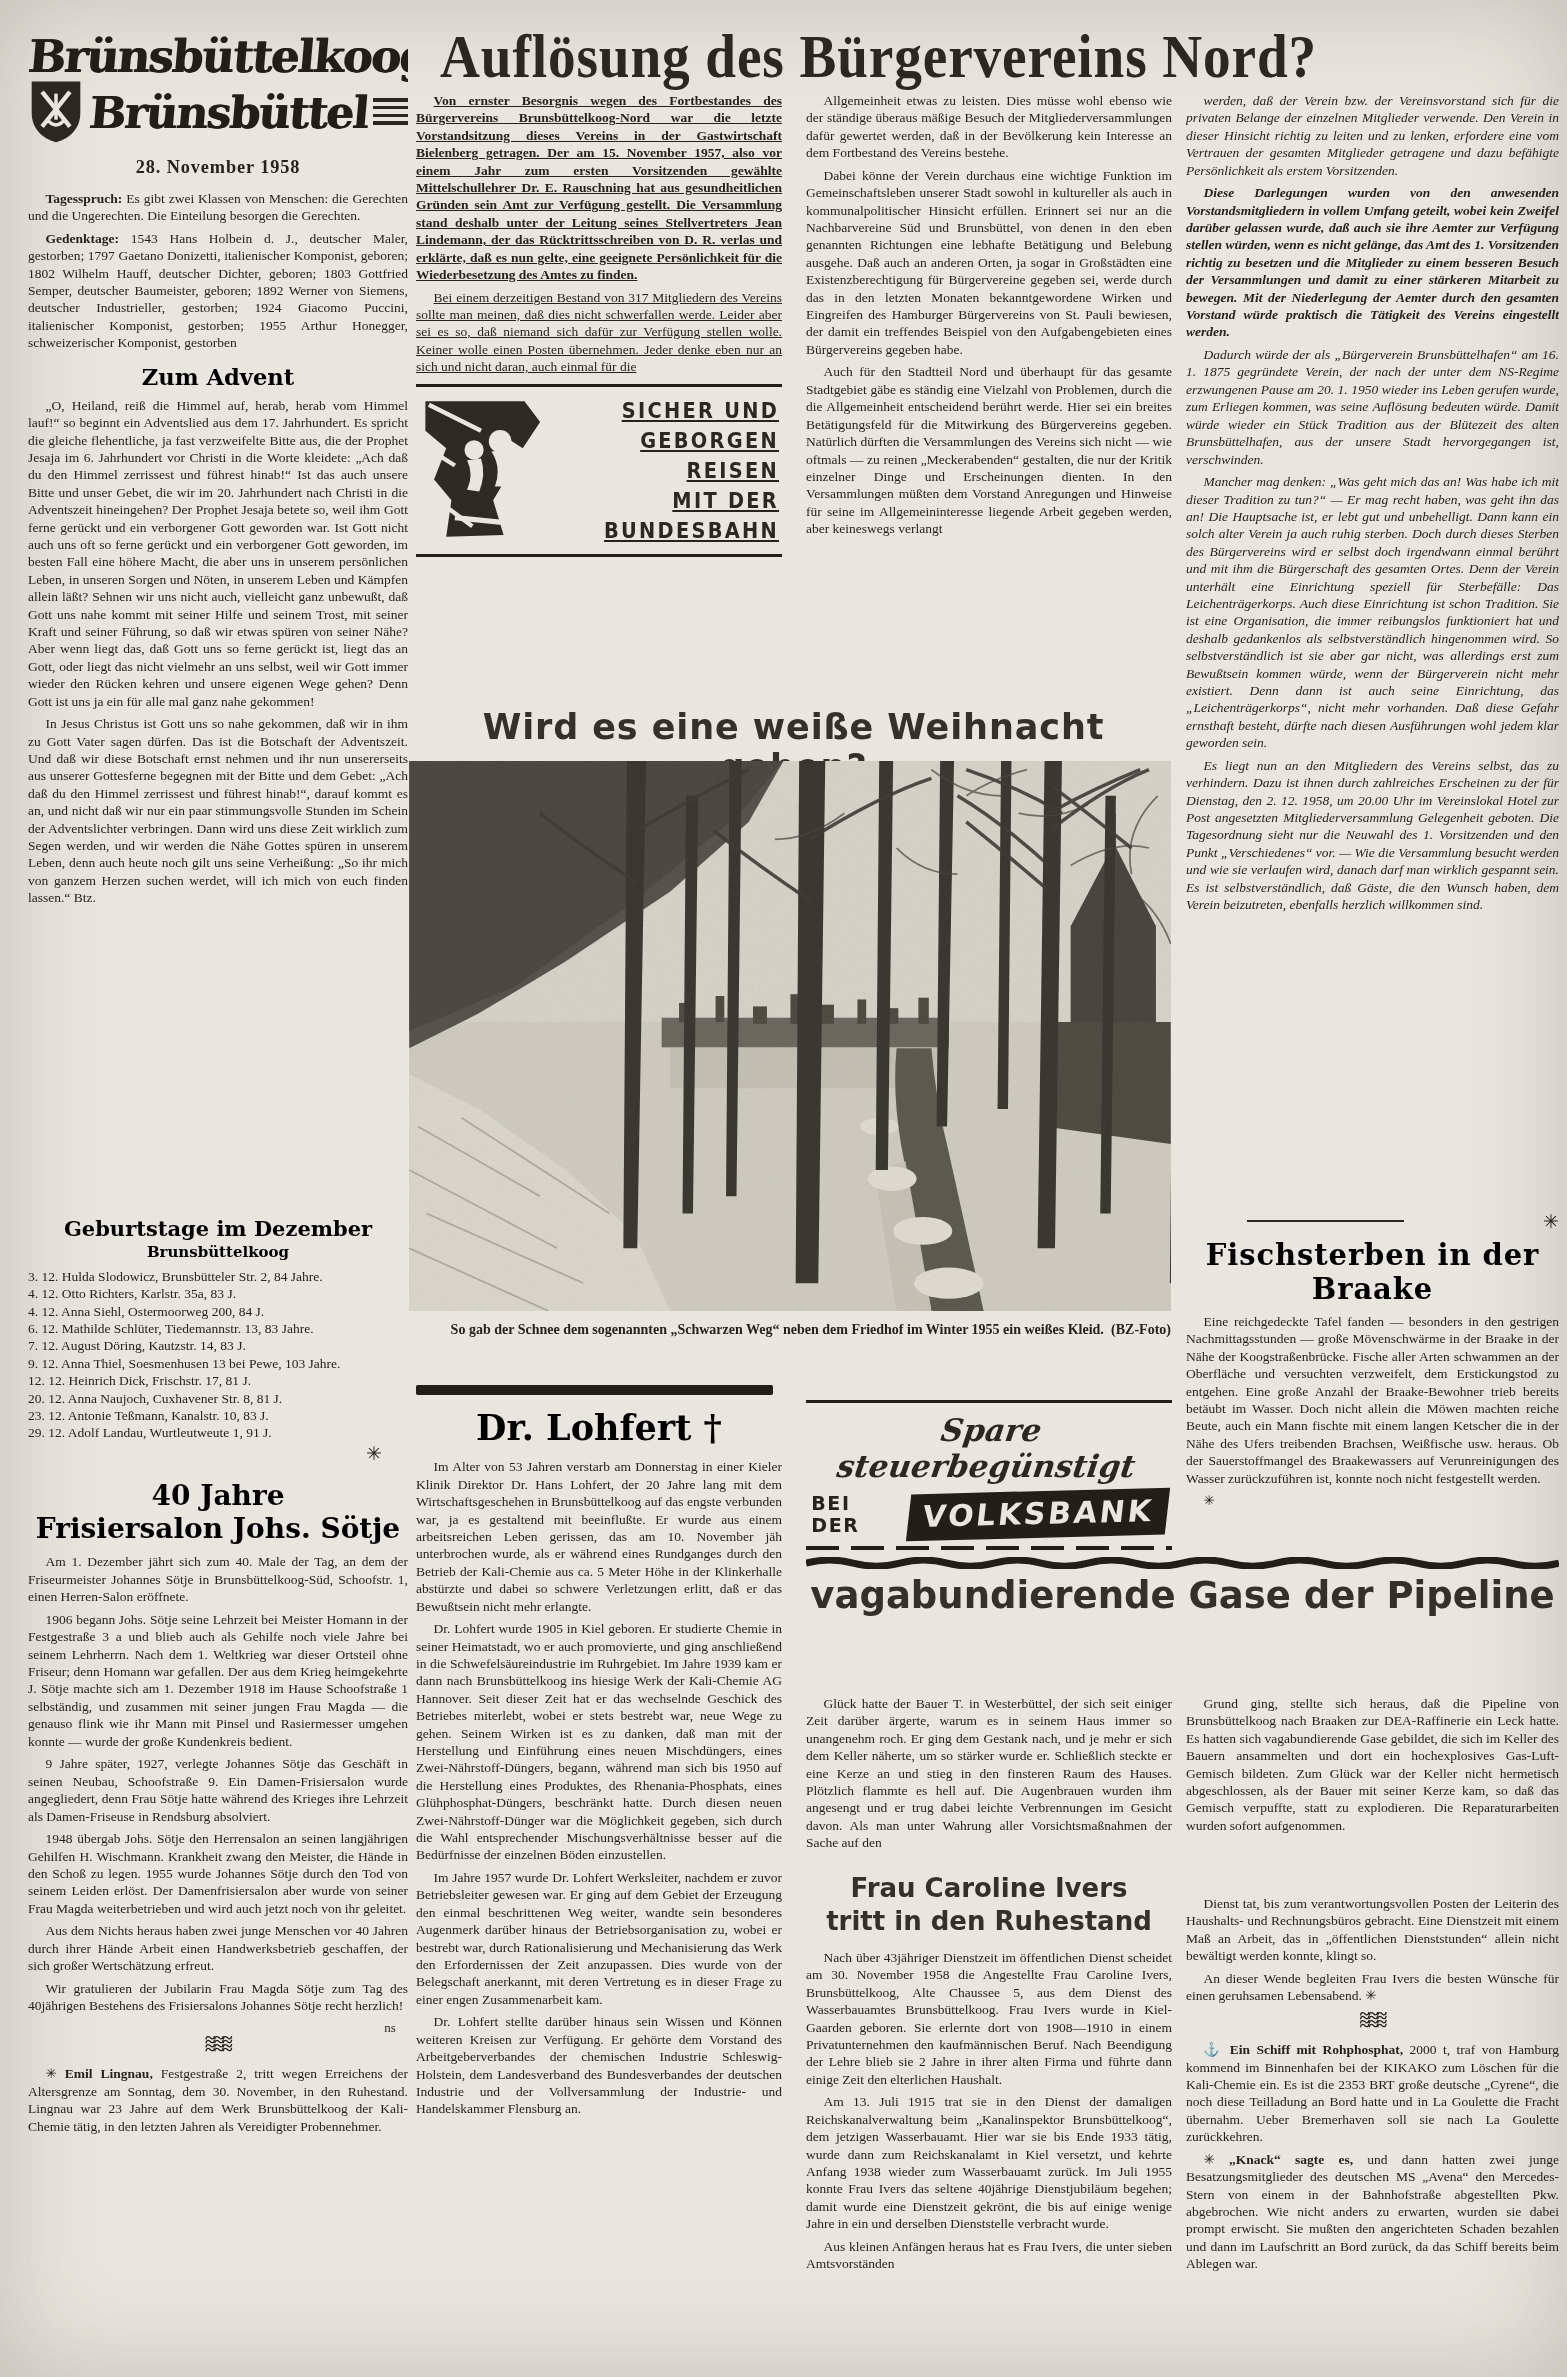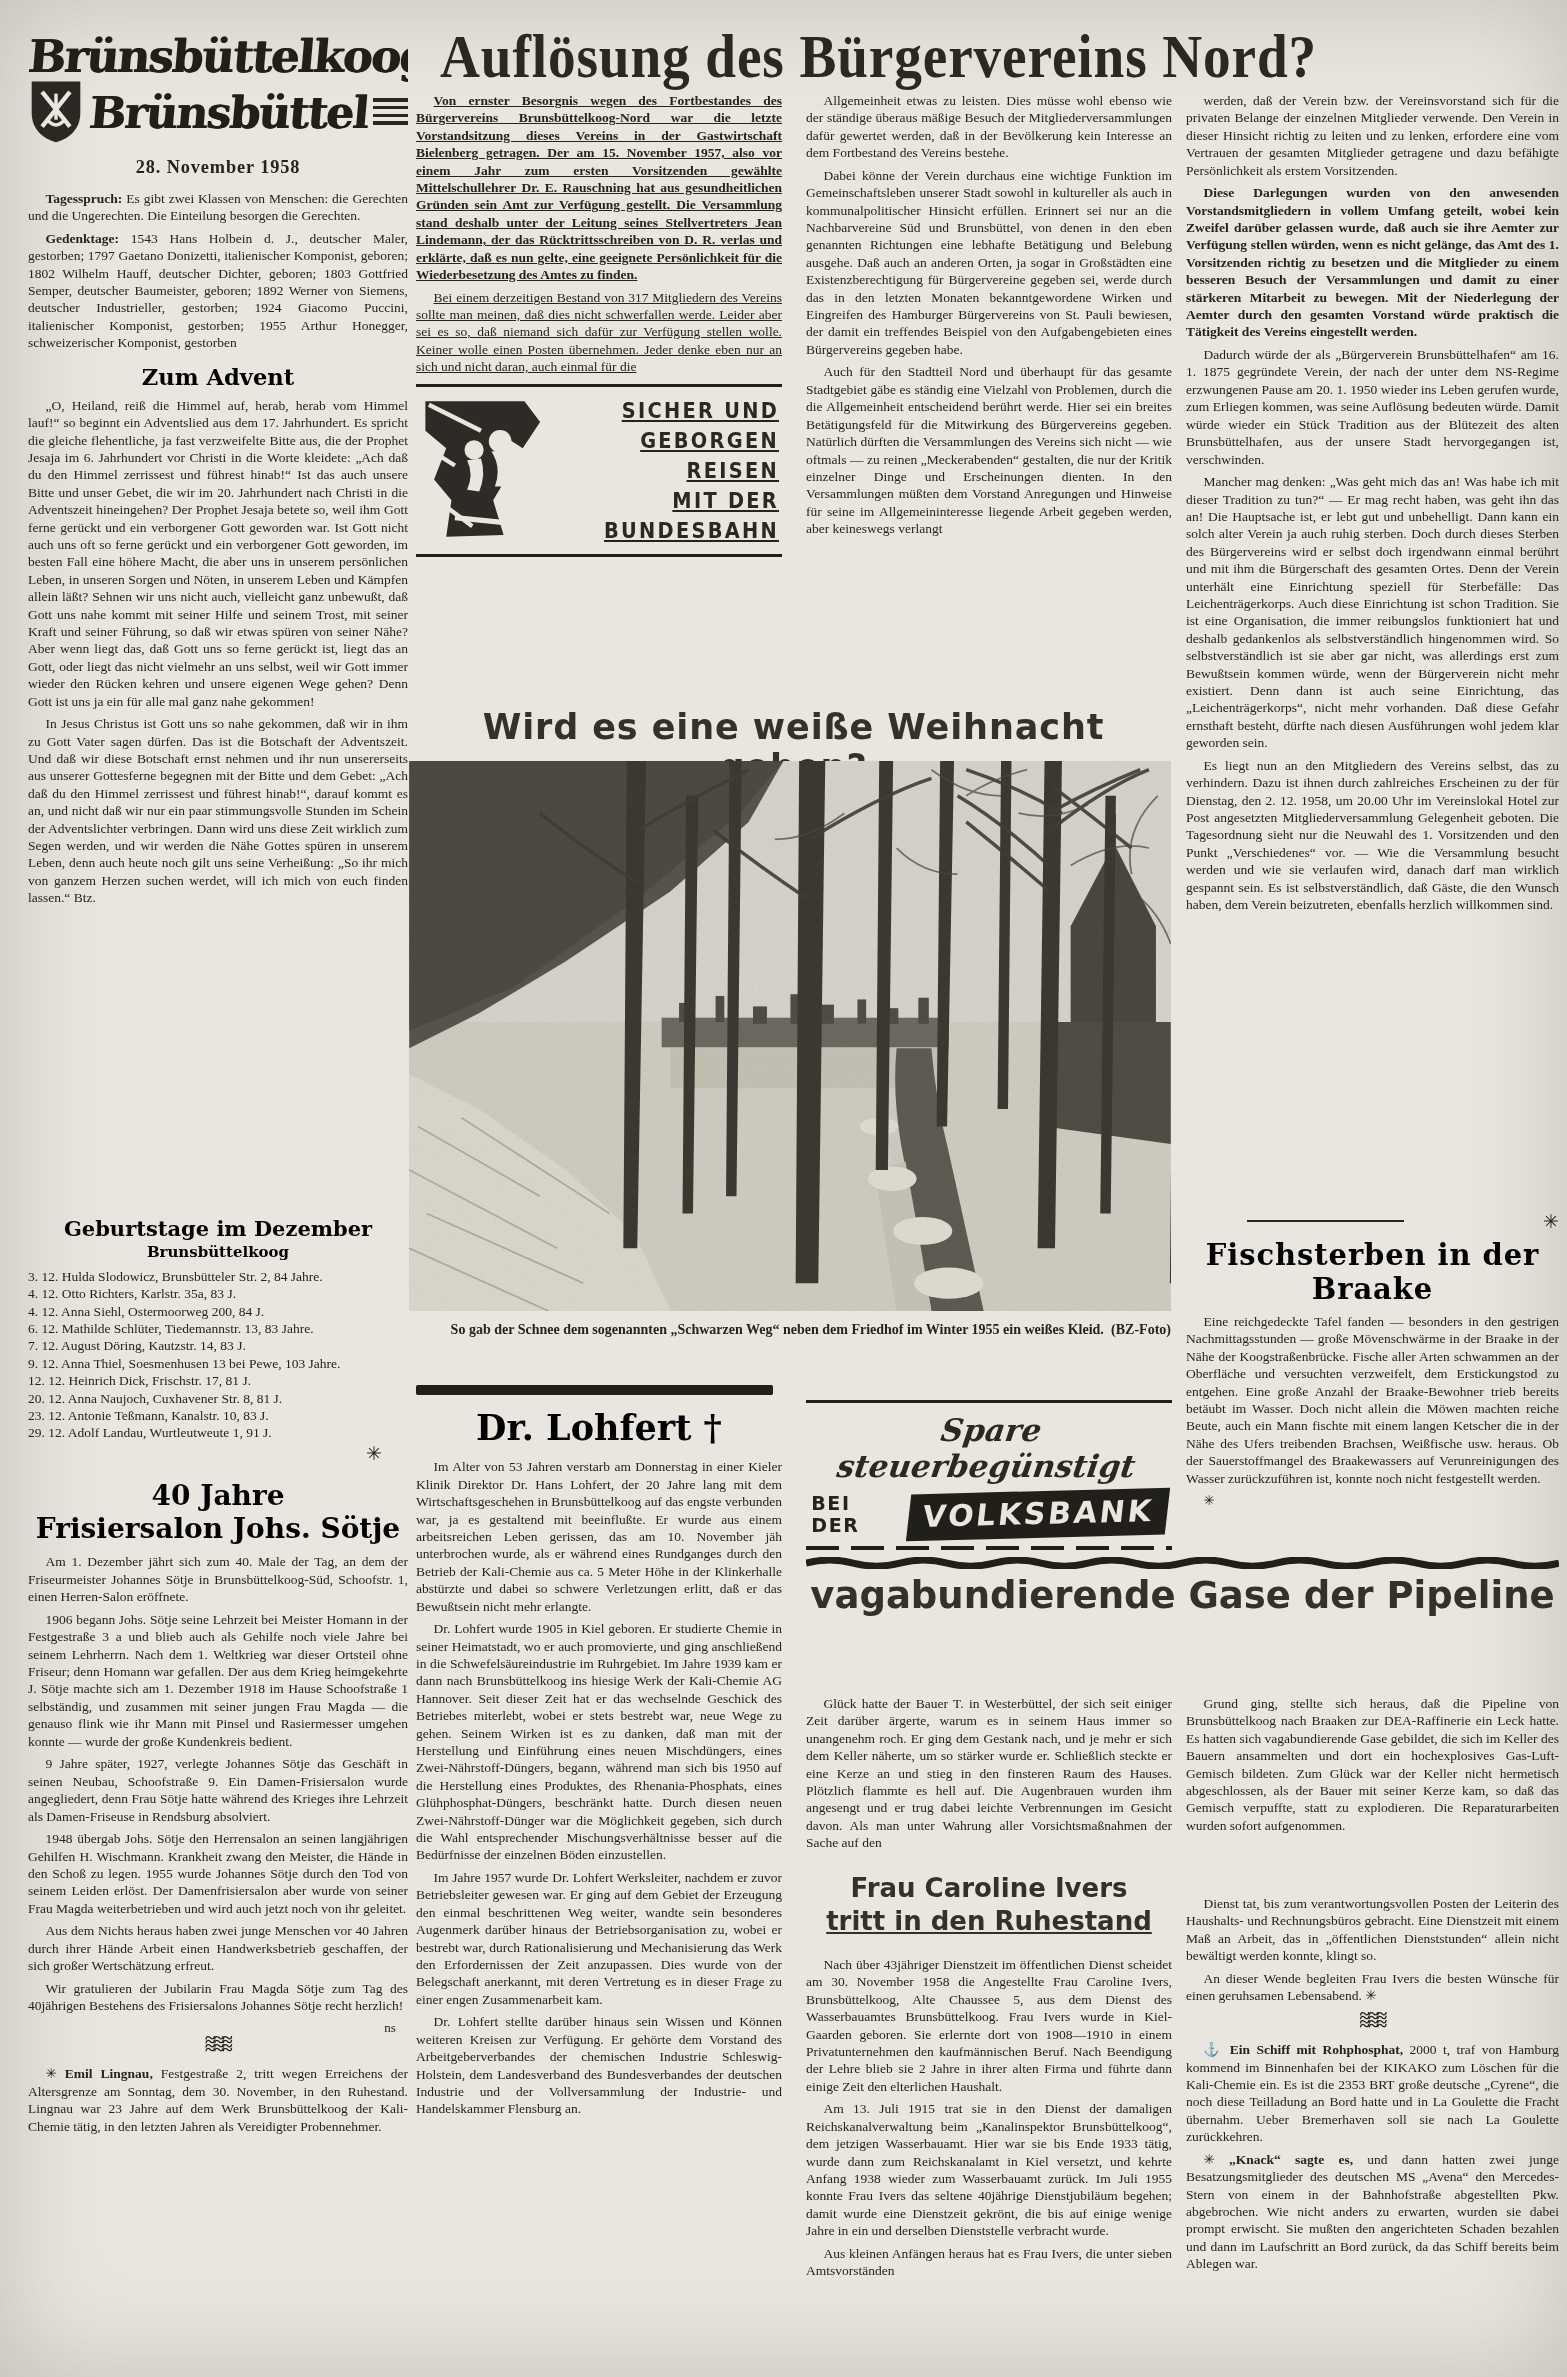--- a/index.html
+++ b/index.html
@@ -159,21 +159,21 @@
     </div>
   </div>
 
   <div class="abs body-text" style="left:806px;top:92px;width:366px;height:601px;overflow:hidden;">
       <p>Allgemeinheit etwas zu leisten. Dies müsse wohl ebenso wie der ständige überaus mäßige Besuch der Mitgliederversammlungen dafür gewertet werden, daß in der Bevölkerung kein Interesse an dem Fortbestand des Vereins bestehe.</p>
       <p>Dabei könne der Verein durchaus eine wichtige Funktion im Gemeinschaftsleben unserer Stadt sowohl in kultureller als auch in kommunalpolitischer Hinsicht erfüllen. Erinnert sei nur an die Nachbarvereine Süd und Brunsbüttel, von denen in den eben genannten Richtungen eine lebhafte Betätigung und Belebung ausgehe. Daß auch an anderen Orten, ja sogar in Großstädten eine Existenzberechtigung für Bürgervereine gegeben sei, werde durch das in den letzten Monaten bekanntgewordene Wirken und Eingreifen des Hamburger Bürgervereins von St. Pauli bewiesen, der damit ein treffendes Beispiel von den Aufgabengebieten eines Bürgervereins gegeben habe.</p>
       <p>Auch für den Stadtteil Nord und überhaupt für das gesamte Stadtgebiet gäbe es ständig eine Vielzahl von Problemen, durch die die Allgemeinheit entscheidend berührt werde. Hier sei ein breites Betätigungsfeld für die Mitwirkung des Bürgervereins gegeben. Natürlich dürften die Versammlungen des Vereins sich nicht — wie oftmals — zu reinen „Meckerabenden“ gestalten, die nur der Kritik einzelner Dinge und Erscheinungen dienten. In den Versammlungen müßten dem Vorstand Anregungen und Hinweise für seine im Allgemeininteresse liegende Arbeit gegeben werden, aber keineswegs verlangt</p>
     </div>
 
   <div class="abs" style="left:1186px;top:92px;width:373px;height:1463px;">
-    <div class="body-text" style="height:1116px;overflow:hidden;">
+    <div class="body-text" style="height:1116px;overflow:hidden;font-style:italic;">
       <p>werden, daß der Verein bzw. der Vereinsvorstand sich für die privaten Belange der einzelnen Mitglieder verwende. Den Verein in dieser Hinsicht richtig zu leiten und zu lenken, erfordere eine vom Vertrauen der gesamten Mitglieder getragene und dazu befähigte Persönlichkeit als erstem Vorsitzenden.</p>
       <p class="bold">Diese Darlegungen wurden von den anwesenden Vorstandsmitgliedern in vollem Umfang geteilt, wobei kein Zweifel darüber gelassen wurde, daß auch sie ihre Aemter zur Verfügung stellen würden, wenn es nicht gelänge, das Amt des 1. Vorsitzenden richtig zu besetzen und die Mitglieder zu einem besseren Besuch der Versammlungen und damit zu einer stärkeren Mitarbeit zu bewegen. Mit der Niederlegung der Aemter durch den gesamten Vorstand würde praktisch die Tätigkeit des Vereins eingestellt werden.</p>
       <div>
           <p>Dadurch würde der als „Bürgerverein Brunsbüttelhafen“ am 16. 1. 1875 gegründete Verein, der nach der unter dem NS-Regime erzwungenen Pause am 20. 1. 1950 wieder ins Leben gerufen wurde, zum Erliegen kommen, was seine Auflösung bedeuten würde. Damit würde wieder ein Stück Tradition aus der Blütezeit des alten Brunsbüttelhafen, aus der unsere Stadt hervorgegangen ist, verschwinden.</p>
           <p>Mancher mag denken: „Was geht mich das an! Was habe ich mit dieser Tradition zu tun?“ — Er mag recht haben, was geht ihn das an! Die Hauptsache ist, er lebt gut und unbehelligt. Dann kann ein solch alter Verein ja auch ruhig sterben. Doch durch dieses Sterben des Bürgervereins wird er selbst doch irgendwann einmal berührt und mit ihm die Bürgerschaft des gesamten Ortes. Denn der Verein unterhält eine Einrichtung speziell für Sterbefälle: Das Leichenträgerkorps. Auch diese Einrichtung ist schon Tradition. Sie ist eine Organisation, die immer reibungslos funktioniert hat und deshalb gedankenlos als selbstverständlich hingenommen wird. So selbstverständlich ist sie aber gar nicht, was allerdings erst zum Bewußtsein kommen würde, wenn der Bürgerverein nicht mehr existiert. Denn dann ist auch seine Einrichtung, das „Leichenträgerkorps“, nicht mehr vorhanden. Daß diese Gefahr ernsthaft besteht, dürfte nach diesen Ausführungen wohl jedem klar geworden sein.</p>
           <p>Es liegt nun an den Mitgliedern des Vereins selbst, das zu verhindern. Dazu ist ihnen durch zahlreiches Erscheinen zu der für Dienstag, den 2. 12. 1958, um 20.00 Uhr im Vereinslokal Hotel zur Post angesetzten Mitgliederversammlung Gelegenheit geboten. Die Tagesordnung sieht nur die Neuwahl des 1. Vorsitzenden und den Punkt „Verschiedenes“ vor. — Wie die Versammlung besucht werden und wie sie verlaufen wird, danach darf man wirklich gespannt sein. Es ist selbstverständlich, daß Gäste, die den Wunsch haben, dem Verein beizutreten, ebenfalls herzlich willkommen sind.</p>
         </div>
     </div>
     <div style="display:flex;align-items:center;gap:8.7px;margin:1.7px 0 5.2px 0;">
       <div class="thin-rule" style="flex:0 0 157px;margin-left:61px;"></div>
@@ -303,21 +303,21 @@
 
   <div class="abs body-text" style="left:806px;top:1695px;width:366px;">
       <p>Glück hatte der Bauer T. in Westerbüttel, der sich seit einiger Zeit darüber ärgerte, warum es in seinem Haus immer so unangenehm roch. Er ging dem Gestank nach, und je mehr er sich dem Keller näherte, um so stärker wurde er. Schließlich steckte er eine Kerze an und stieg in den finsteren Raum des Hauses. Plötzlich flammte es hell auf. Die Augenbrauen wurden ihm angesengt und er trug dabei leichte Verbrennungen im Gesicht davon. Als man unter Wahrung aller Vorsichtsmaßnahmen der Sache auf den</p>
     </div>
   <div class="abs body-text" style="left:1186px;top:1695px;width:373px;">
       <p>Grund ging, stellte sich heraus, daß die Pipeline von Brunsbüttelkoog nach Braaken zur DEA-Raffinerie ein Leck hatte. Es hatten sich vagabundierende Gase gebildet, die sich im Keller des Bauern ansammelten und dort ein hochexplosives Gas-Luft-Gemisch bildeten. Zum Glück war der Keller nicht hermetisch abgeschlossen, als der Bauer mit seiner Kerze kam, so daß das Gemisch verpuffte, statt zu explodieren. Die Reparaturarbeiten wurden sofort aufgenommen.</p>
     </div>
 
   <div class="abs" style="left:806px;top:1872px;width:366px;height:505px;overflow:hidden;">
     <div class="soft-head" style="font-size:26px;line-height:33px;">Frau Caroline Ivers</div>
-    <div class="soft-head" style="font-size:26px;line-height:33px;margin-bottom:18px;text-decoration:underline;">tritt in den Ruhestand</div>
+    <div class="soft-head" style="font-size:26px;line-height:33px;margin-bottom:11px;">tritt in den Ruhestand</div>
     <div class="body-text">
         <p>Nach über 43jähriger Dienstzeit im öffentlichen Dienst scheidet am 30. November 1958 die Angestellte Frau Caroline Ivers, Brunsbüttelkoog, Alte Chaussee 5, aus dem Dienst des Wasserbauamtes Brunsbüttelkoog. Frau Ivers wurde in Kiel-Gaarden geboren. Sie erlernte dort von 1908—1910 in einem Privatunternehmen den kaufmännischen Beruf. Nach Beendigung der Lehre blieb sie 2 Jahre in ihrer alten Firma und führte dann einige Zeit den elterlichen Haushalt.</p>
         <p>Am 13. Juli 1915 trat sie in den Dienst der damaligen Reichskanalverwaltung beim „Kanalinspektor Brunsbüttelkoog“, dem jetzigen Wasserbauamt. Hier war sie bis Ende 1933 tätig, wurde dann zum Reichskanalamt in Kiel versetzt, und kehrte Anfang 1938 wieder zum Wasserbauamt zurück. Im Juli 1955 konnte Frau Ivers das seltene 40jährige Dienstjubiläum begehen; damit wurde eine Dienstzeit gekrönt, die bis auf einige wenige Jahre in ein und derselben Dienststelle verbracht wurde.</p>
         <p>Aus kleinen Anfängen heraus hat es Frau Ivers, die unter sieben Amtsvorständen</p>
       </div>
   </div>
 
   <div class="abs" style="left:1186px;top:1895px;width:373px;height:482px;overflow:hidden;">
     <div class="body-text">
         <p>Dienst tat, bis zum verantwortungsvollen Posten der Leiterin des Haushalts- und Rechnungsbüros gebracht. Eine Dienstzeit mit einem Maß an Arbeit, das in „öffentlichen Dienststunden“ allein nicht bewältigt werden konnte, klingt so.</p>

